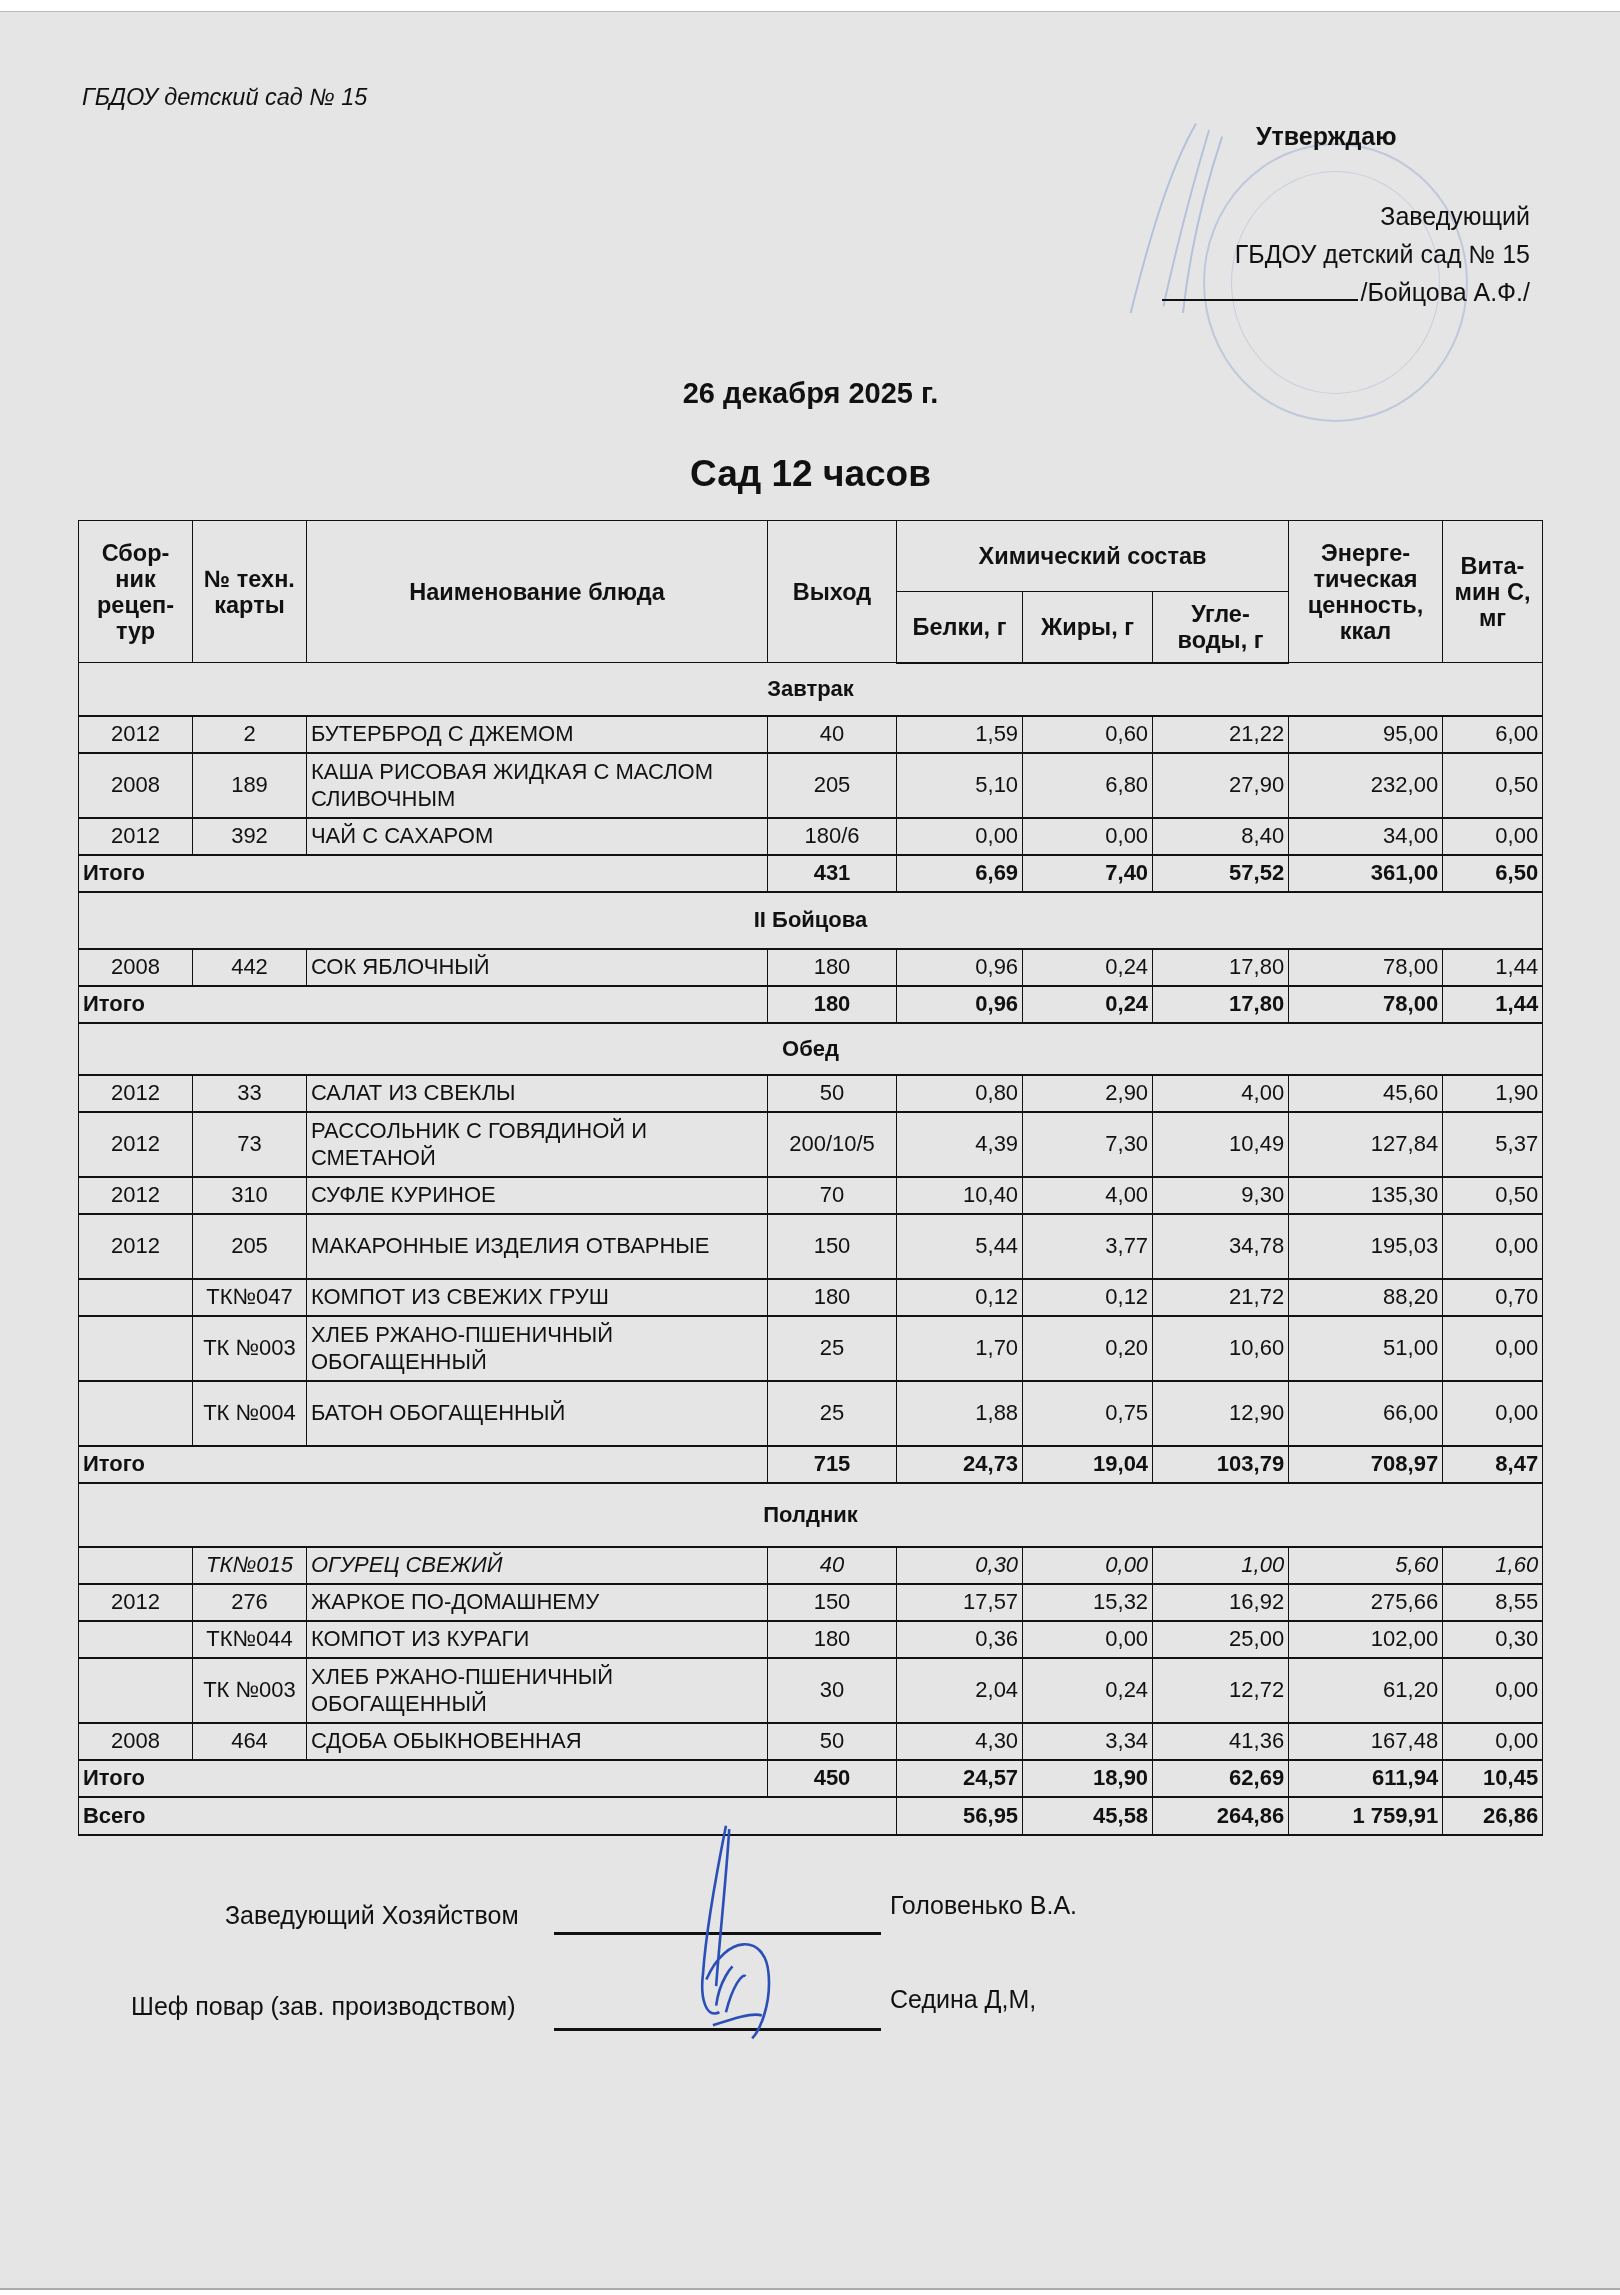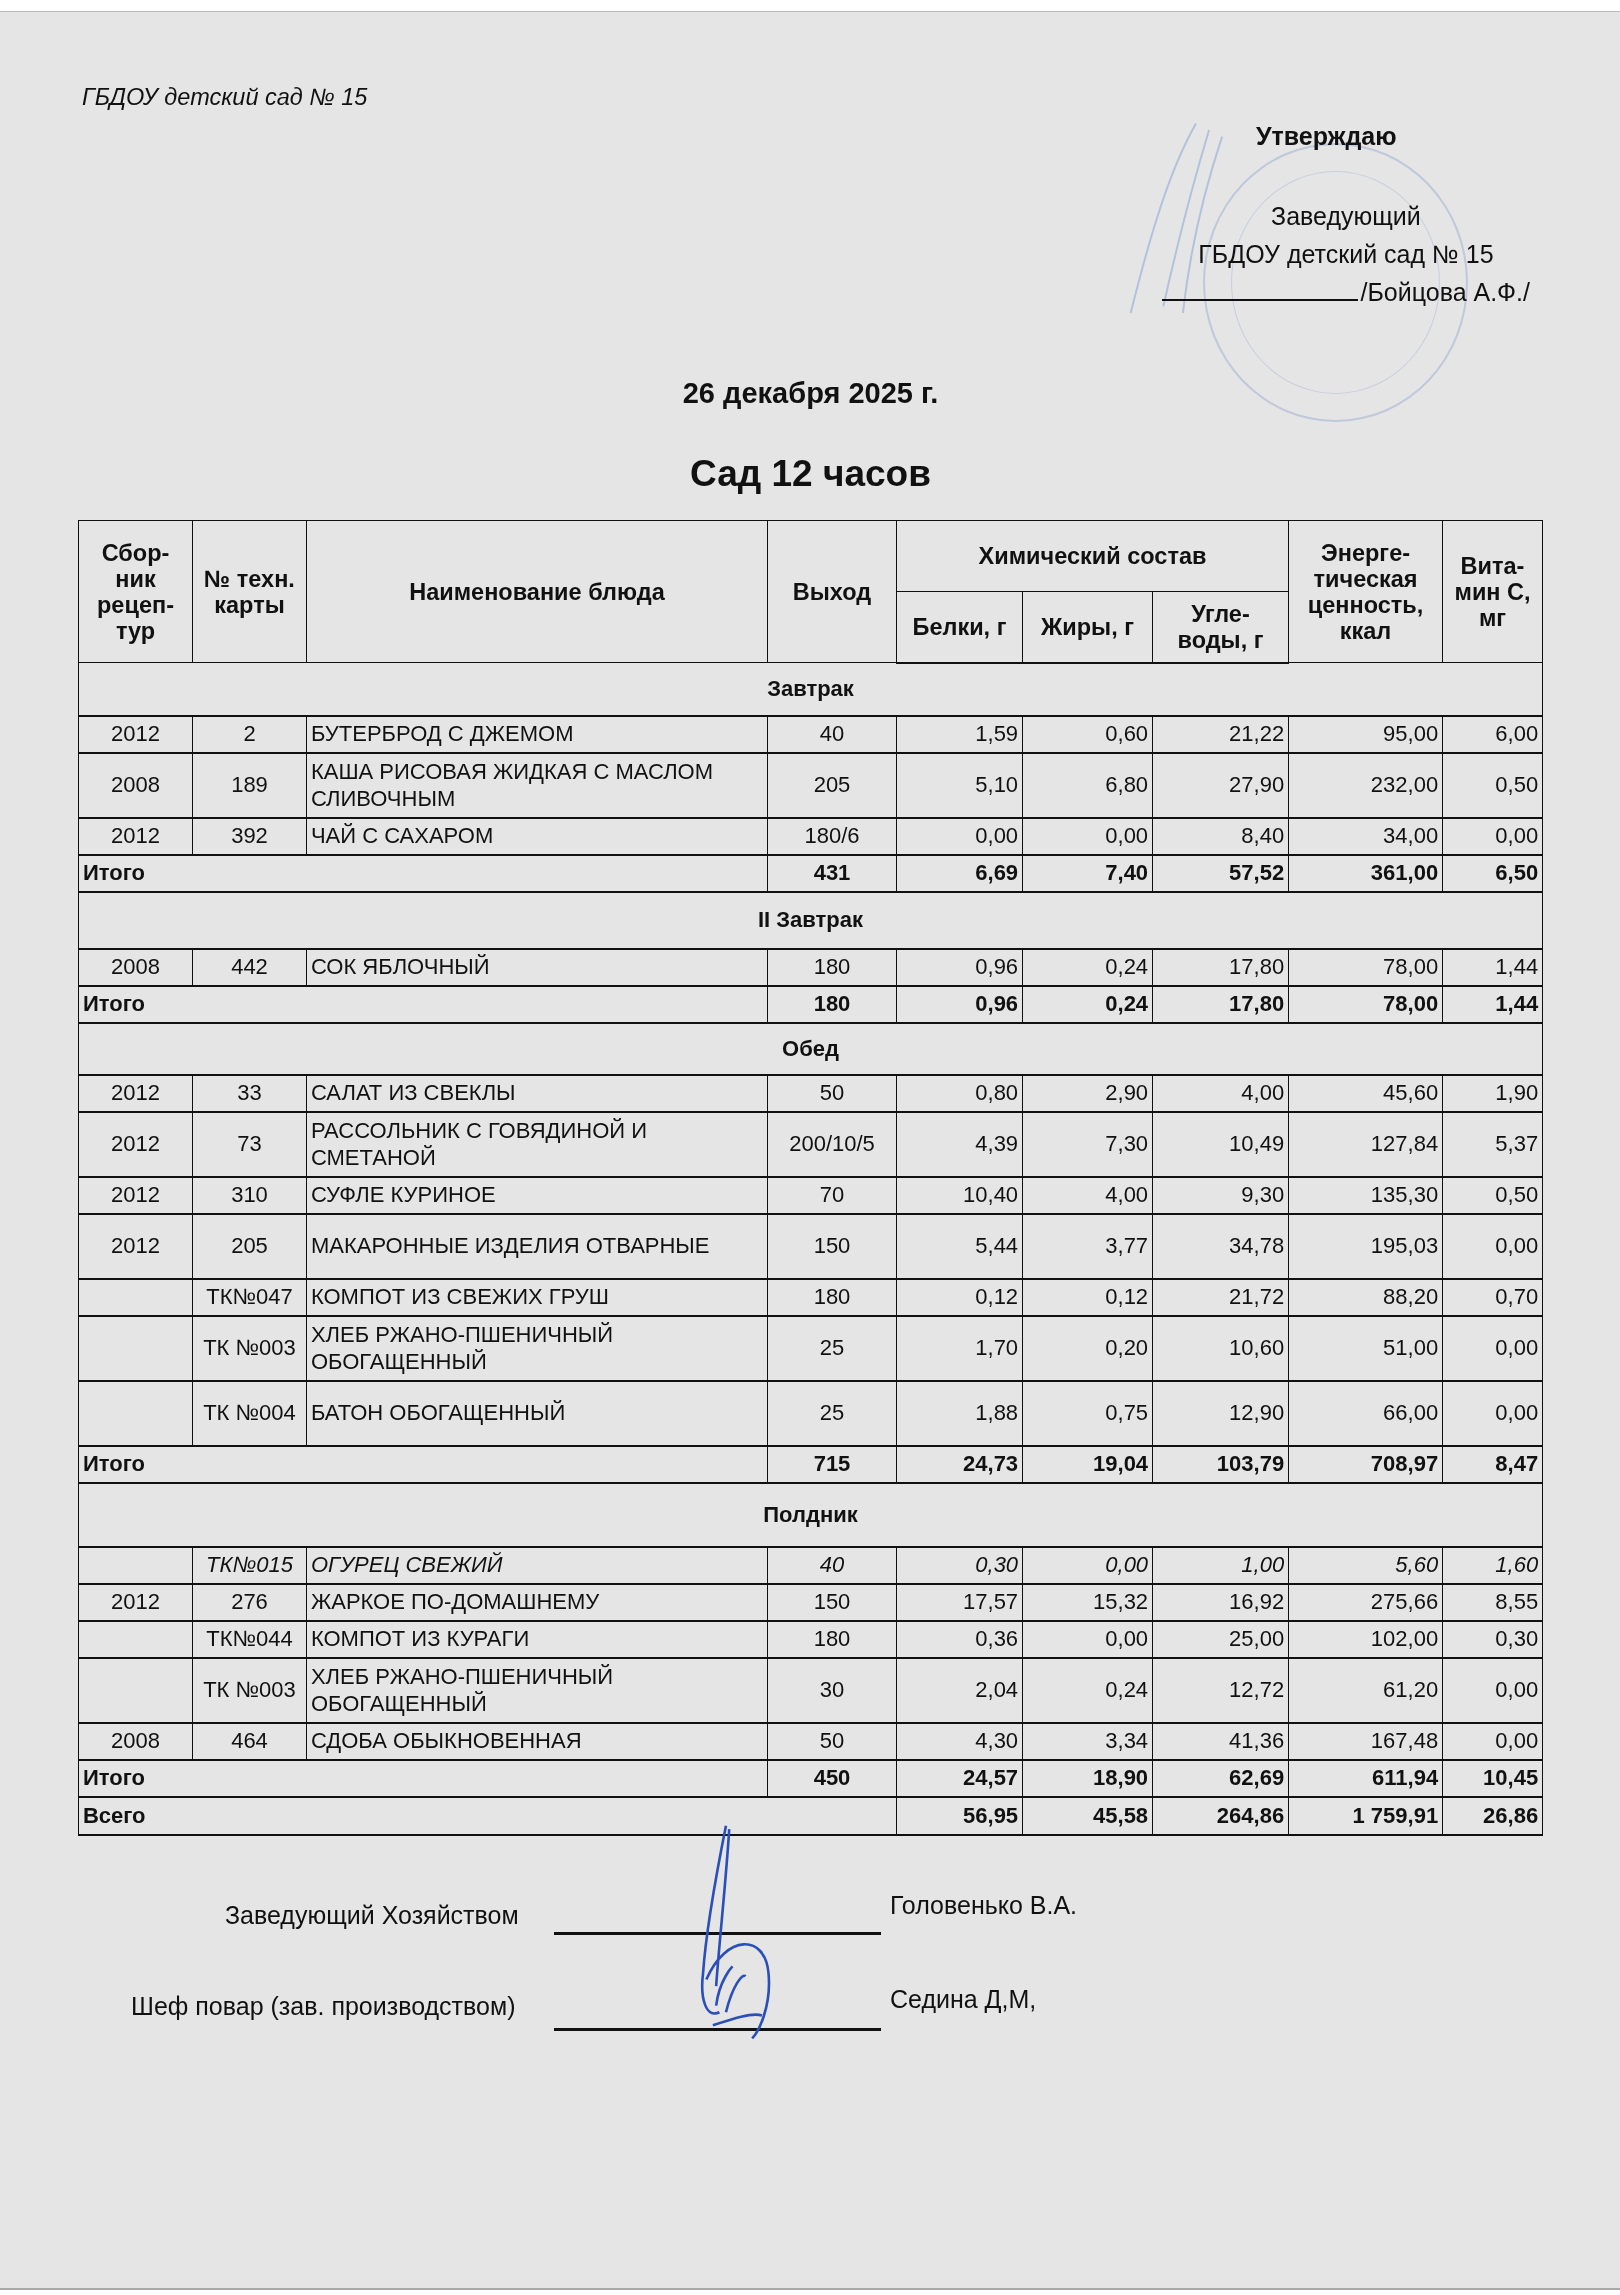--- a/index.html
+++ b/index.html
@@ -10,21 +10,21 @@
   }
   .page {
     position: absolute; left: 0; top: 11px; width: 1621px; height: 2276px;
     background: #e5e5e5; border-top: 1.3px solid #b9b9b9; border-bottom: 2.6px solid #a9a9a9;
   }
   .abs { position: absolute; }
   .org-top {
     left: 82px; top: 72px; font-size: 23.5px; font-style: italic;
   }
   .approve-title { position: absolute; left: 1256px; top: 110px; font-size: 25px; font-weight: bold; }
-  .approve-lines { position: absolute; right: 91px; top: 185px; text-align: center; font-size: 25px; line-height: 38px; }
+  .approve-lines { position: absolute; right: 91px; top: 185px; text-align: right; font-size: 25px; line-height: 38px; }
   .sign-blank { display: inline-block; width: 196px; border-bottom: 2px solid #111; height: 19.6px; vertical-align: baseline; margin-right: 2.6px; }
 
   .stamp {
     position: absolute; left: 1203px; top: 131px; width: 261px; height: 275px;
     border-radius: 50%; border: 2px solid rgba(120,150,200,0.35);
   }
   .stamp::after {
     content: ""; position: absolute; left: 26px; top: 26px; right: 26px; bottom: 26px;
     border-radius: 50%; border: 1.3px solid rgba(120,150,200,0.28);
   }
@@ -148,21 +148,21 @@
         <tr class="hline" style="height: 37px;">
           <td class="l b" colspan="3">Итого</td>
           <td class="c b">431</td>
           <td class="r b">6,69</td>
           <td class="r b">7,40</td>
           <td class="r b">57,52</td>
           <td class="r b">361,00</td>
           <td class="r b">6,50</td>
         </tr>
         <tr class="sec hline" style="height: 57px;">
-          <td colspan="9">II Завтрак</td>
+          <td colspan="9">II Бойцова</td>
         </tr>
         <tr class="hline" style="height: 37px;">
           <td class="c">2008</td>
           <td class="c">442</td>
           <td class="l dish">СОК ЯБЛОЧНЫЙ</td>
           <td class="c">180</td>
           <td class="r">0,96</td>
           <td class="r">0,24</td>
           <td class="r">17,80</td>
           <td class="r">78,00</td>

